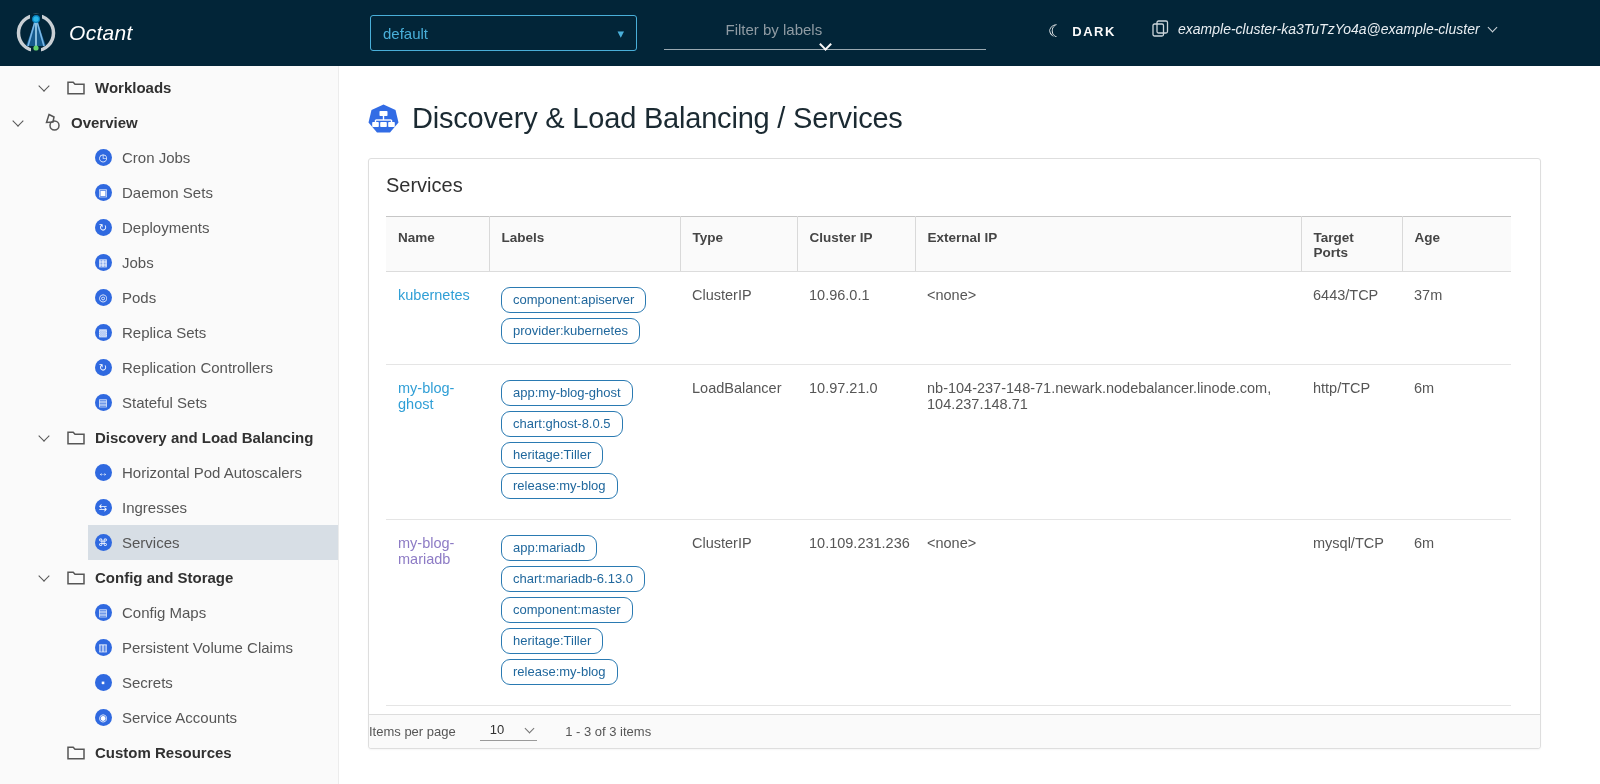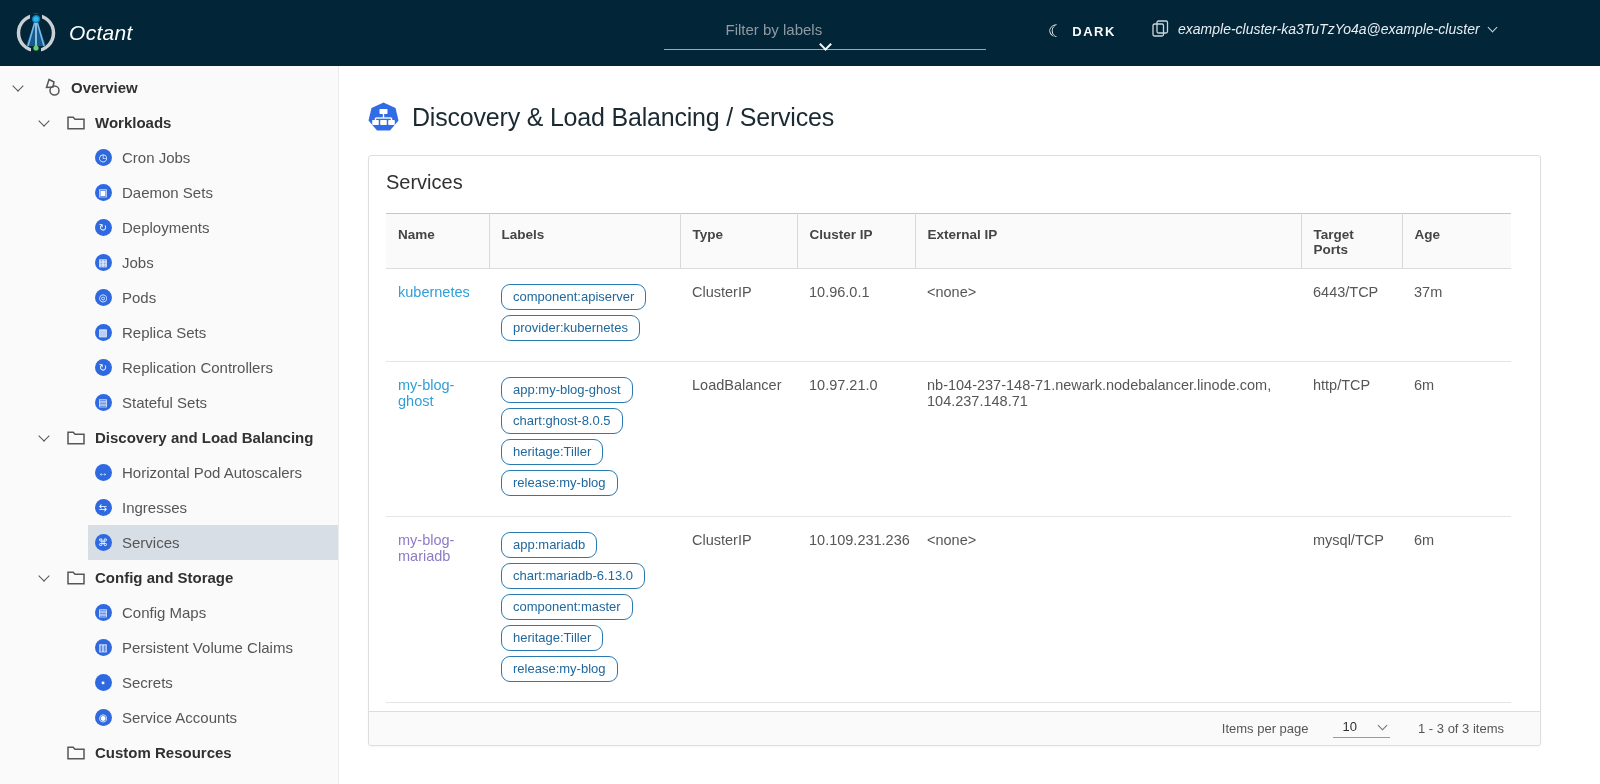--- a/index.html
+++ b/index.html
@@ -53,21 +53,21 @@
     border-bottom:1.5px solid #565656; transform:rotate(45deg); margin-top:-4px; }
   .sb-row.root .sb-chev { margin-right:16px; }
   .no-chev .sb-chev { visibility:hidden; }
   .sb-ico { width:20px; height:20px; display:flex; align-items:center; justify-content:center; margin-right:9px; }
   .res-ico { width:17px; height:17px; border-radius:50%; background:#2f69e0; color:#fff;
     font-size:10px; line-height:17px; text-align:center; display:inline-block; }
   .sb-label { white-space:nowrap; }
 
   
   .page-title-row { display:flex; align-items:center; gap:13px; margin:36px 0 0 29px; }
-  .page-title { font-size:25px; color:#1b2a32; font-weight:400; letter-spacing:-.2px; }
+  .page-title { font-size:29px; color:#1b2a32; font-weight:400; letter-spacing:-.2px; }
 
   
   .card { margin:23px 59px 0 29px; background:#fff; border:1px solid #dedede;
     border-radius:3px; box-shadow:0 1px 2px rgba(0,0,0,.04); }
   .card-title { font-size:20px; font-weight:400; color:#313131; margin:15px 17px 0 17px; }
 
   table.grid { border-collapse:collapse; margin:19px 29px 8px 17px; width:calc(100% - 46px); table-layout:fixed; }
   .grid th { background:#fafafa; text-align:left; vertical-align:top; font-size:13.5px;
     font-weight:700; color:#454545; padding:13px 12px 10px 12px; height:55px;
     border-top:1px solid #c6c6c6; border-bottom:1px solid #dcdcdc; border-right:1px solid #d9d9d9; }
@@ -78,21 +78,21 @@
   .col-cip{width:118px}.col-eip{width:386px}.col-tp{width:101px}.col-age{width:auto}
 
   a.res-link { color:#309fd6; text-decoration:none; font-size:14.5px;margin-top:8px; }
   a.res-link.visited { color:#8d7bc5; }
 
   .pill-wrap { margin-bottom:5px; }
   .pill { display:inline-block; border:1px solid #2a7ab2; color:#21689d; background:#fff;
     border-radius:9px; padding:4px 11px 5px 11px; font-size:13px; cursor:pointer; }
 
   .card-footer { background:#fafafa; border-top:1px solid #ddd; height:34px;
-    display:flex; align-items:center; justify-content:flex-end; gap:0;
+    display:flex; align-items:center; gap:0;
     font-size:13px; color:#565656; border-radius:0 0 3px 3px; padding-right:36px; }
   .ipp-label { margin-right:24px; }
   .ipp-select { display:flex; align-items:center; gap:22px; border-bottom:1px solid #9a9a9a;
     padding:0 4px 3px 10px; cursor:pointer; margin-right:28px; color:#313131; }
   .ipp-chev { width:7px; height:7px; border-right:1.5px solid #737373; border-bottom:1.5px solid #737373;
     transform:rotate(45deg); display:inline-block; margin-top:-3px; }
 </style>
 </head>
 <body>
 
@@ -105,20 +105,24 @@
       <polygon points="20,5 10,33 30,33" fill="#155a8c"></polygon>
       <line x1="20" y1="5" x2="12" y2="33" stroke="#7ab8e8" stroke-width="1.6"></line>
       <line x1="20" y1="5" x2="20" y2="33" stroke="#a8d7f0" stroke-width="1.6"></line>
       <line x1="20" y1="5" x2="28" y2="33" stroke="#7ab8e8" stroke-width="1.6"></line>
       <circle cx="20" cy="6" r="3.4" fill="#29b6e8" stroke="#0a7cb8" stroke-width="1.2"></circle>
       <circle cx="20" cy="35" r="2.6" fill="#62d26b"></circle>
     </svg>
     <span class="brand-name">Octant</span>
   </div>
 
+  <div class="ns-select">
+    <span>default</span>
+    <span class="ns-caret">▾</span>
+  </div>
 
   <div class="filter-box">
     <input class="filter-input" placeholder="Filter by labels" style="">
     <span class="chev"></span>
   </div>
 
   <div class="dark-toggle">
     <span class="moon">☾</span>
     <span class="dark-label">DARK</span>
   </div>
@@ -128,43 +132,43 @@
       <rect x="1" y="4" width="10.5" height="12" rx="1.5" fill="none" stroke="#cdd6db" stroke-width="1.3"></rect>
       <rect x="5" y="1" width="10.5" height="12" rx="1.5" fill="none" stroke="#cdd6db" stroke-width="1.3"></rect>
     </svg>
     <span class="cluster-label">example-cluster-ka3TuTzYo4a@example-cluster</span>
     <span class="chev-sm"></span>
   </div>
 </div>
 
 <div class="body">
   <div class="sidebar" id="sidebar">
+  <div class="sb-row folder">
+    <span class="sb-chev">
+          <i></i>
+        </span>
+    <span class="sb-ico">
+          <svg width="18" height="15" viewBox="0 0 18 15" fill="none" stroke="#565656" stroke-width="1.5">
+            <path d="M1 2.2 h5.2 l1.8 2 h9 v9.5 h-16 z"></path>
+          </svg>
+        </span>
+    <span class="sb-label">Workloads</span>
+  </div>
+
   <div class="sb-row root">
     <span class="sb-chev">
           <i></i>
         </span>
     <span class="sb-ico">
           <svg width="20" height="19" viewBox="0 0 20 19" fill="none" stroke="#565656" stroke-width="1.5">
             <path d="M7 1.5 l5 2.5 -1 5 -6.5 0.5 z"></path>
             <circle cx="12.5" cy="12.5" r="4.5"></circle>
           </svg>
         </span>
     <span class="sb-label">Overview</span>
-  </div>
-
-  <div class="sb-row folder">
-    <span class="sb-chev">
-          <i></i>
-        </span>
-    <span class="sb-ico">
-          <svg width="18" height="15" viewBox="0 0 18 15" fill="none" stroke="#565656" stroke-width="1.5">
-            <path d="M1 2.2 h5.2 l1.8 2 h9 v9.5 h-16 z"></path>
-          </svg>
-        </span>
-    <span class="sb-label">Workloads</span>
   </div>
 
   <div class="sb-row leaf">
 
     <span class="sb-ico">
           <span class="res-ico">◷</span>
         </span>
     <span class="sb-label">Cron Jobs</span>
   </div>
 

